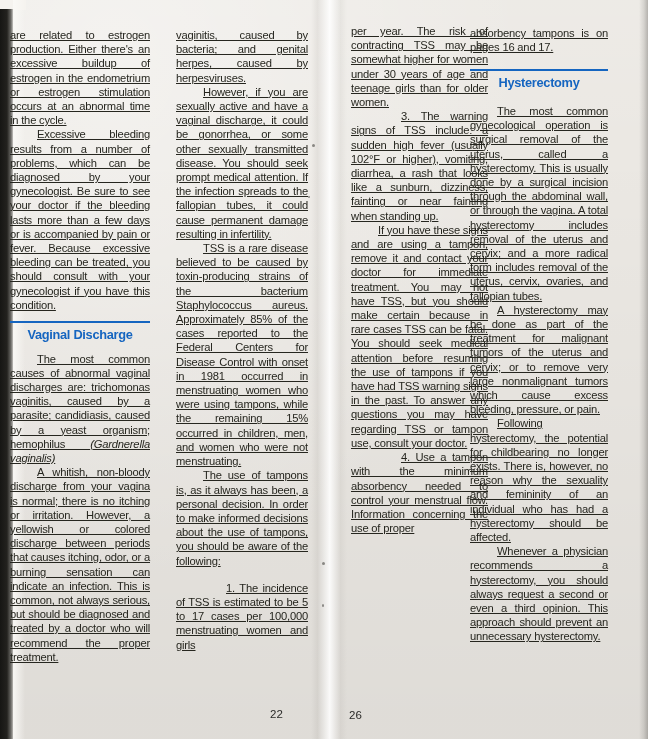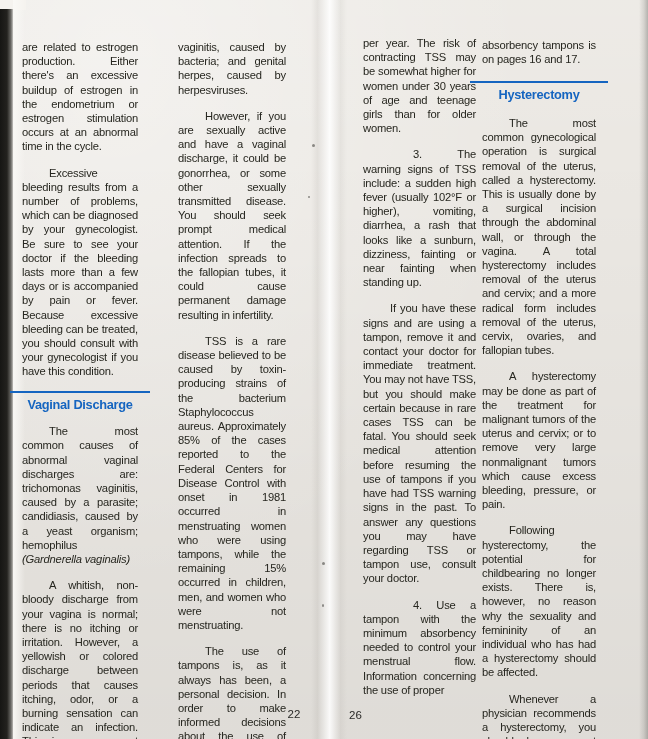--- a/index.html
+++ b/index.html
@@ -16,34 +16,34 @@
       radial-gradient(ellipse at 18% 8%, rgba(255,255,255,0.40), rgba(255,255,255,0) 55%),
       linear-gradient(180deg, rgba(255,255,255,0.12) 0%, rgba(0,0,0,0.00) 20%, rgba(0,0,0,0.05) 96%);
   }
   .col {
     position: absolute;
     color: var(--ink, #26261f);
     font-size: 11.2px; line-height: 14.2px;
     text-align: justify;
     letter-spacing: -0.2px;
   }
-  .col p { margin: 12px; text-indent: 27px; }
+  .col p { margin: 0; text-indent: 27px; text-decoration: underline; }
   .col p.cont { text-indent: 0; }
   .col p.numbered { text-indent: 50px; }
   .col p.gap-above { margin-top: 13px; }
   .section-heading {
     border-top: 2px solid var(--heading-blue, #1565c0);
     color: var(--heading-blue, #1565c0);
     font-weight: bold; font-size: 12.8px; line-height: 14.5px;
     letter-spacing: -0.3px; padding-top: 5px; margin: 9px 0;
     text-align: center;
   }
   #col4 .section-heading { margin: 15px 0 13px 0; }
   .pagenum { position: absolute; font-size: 11.5px; color: #2a2a28; }
-  #pagenum-left  { left: 270px; top: 708px; width: 48px; text-align: center; }
+  #pagenum-left  { left: 270px; top: 708px; width: 48px; text-align: left; }
   #pagenum-right { left: 349px; top: 709px; }
   
   .edge-left-dark {
     position: absolute; left: 0; top: 9px; width: 14px; height: 730px;
     background: linear-gradient(90deg, #161614 0%, #23221f 50%, #6b6a66 78%, rgba(235,232,227,0) 100%);
   }
   .edge-left-light {
     position: absolute; left: 13px; top: 0; width: 12px; height: 100%;
     background: linear-gradient(90deg, rgba(250,249,246,0.95), rgba(250,249,246,0));
   }
@@ -55,21 +55,21 @@
       rgba(255,255,255,0.85) 52%,
       rgba(120,115,108,0.08) 82%, rgba(120,115,108,0) 100%);
   }
   .edge-right {
     position: absolute; right: 0; top: 0; width: 9px; height: 100%;
     background: linear-gradient(90deg, rgba(90,88,84,0) 0%, rgba(90,88,84,0.16) 55%, rgba(60,58,55,0.32) 100%);
   }
   .speck { position: absolute; background: #55534e; border-radius: 50%; opacity: 0.65; }
   
   #col1 { left: 10px;  top: 28px; width: 140px; }
-  #col2 { left: 166px; top: 28px; width: 132px; }
+  #col2 { left: 176px; top: 28px; width: 132px; }
   #col3 { left: 351px; top: 24px; width: 137px; }
   #col4 { left: 470px; top: 26px; width: 138px; }
 </style>
 </head>
 <body>
 
 <div>
   <div class="texture"></div>
 
   <div class="corner-tl"></div>

